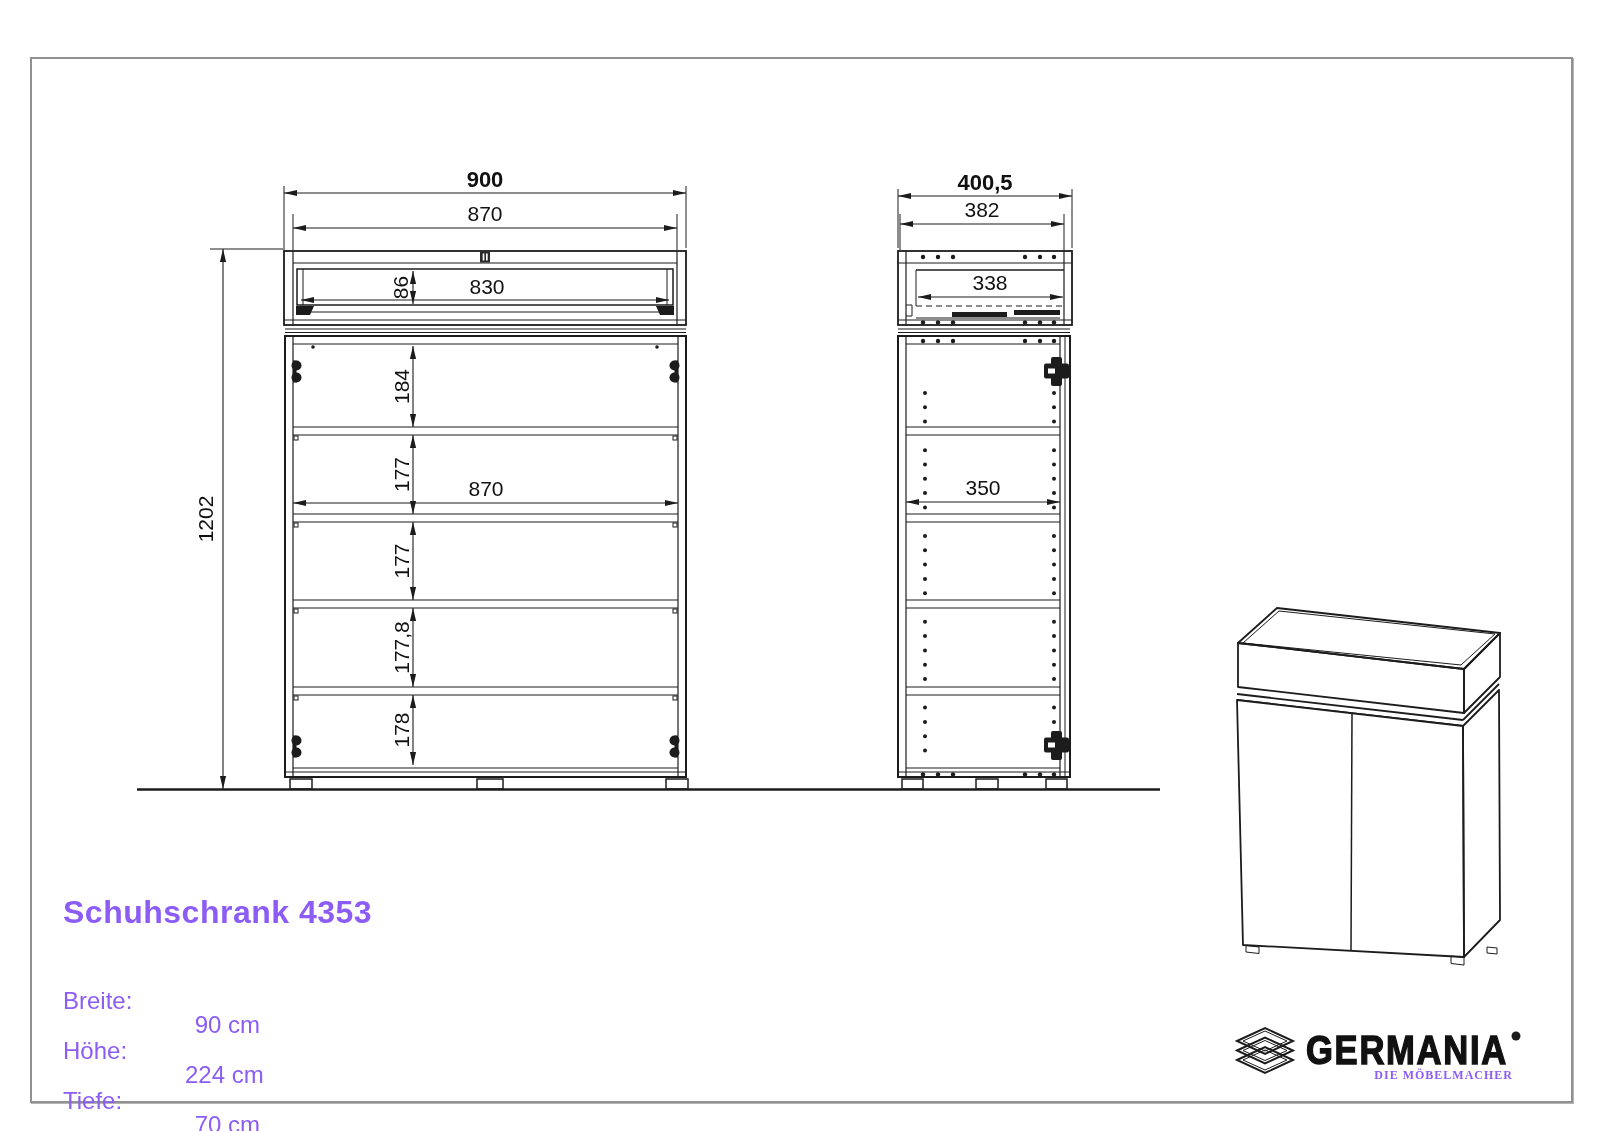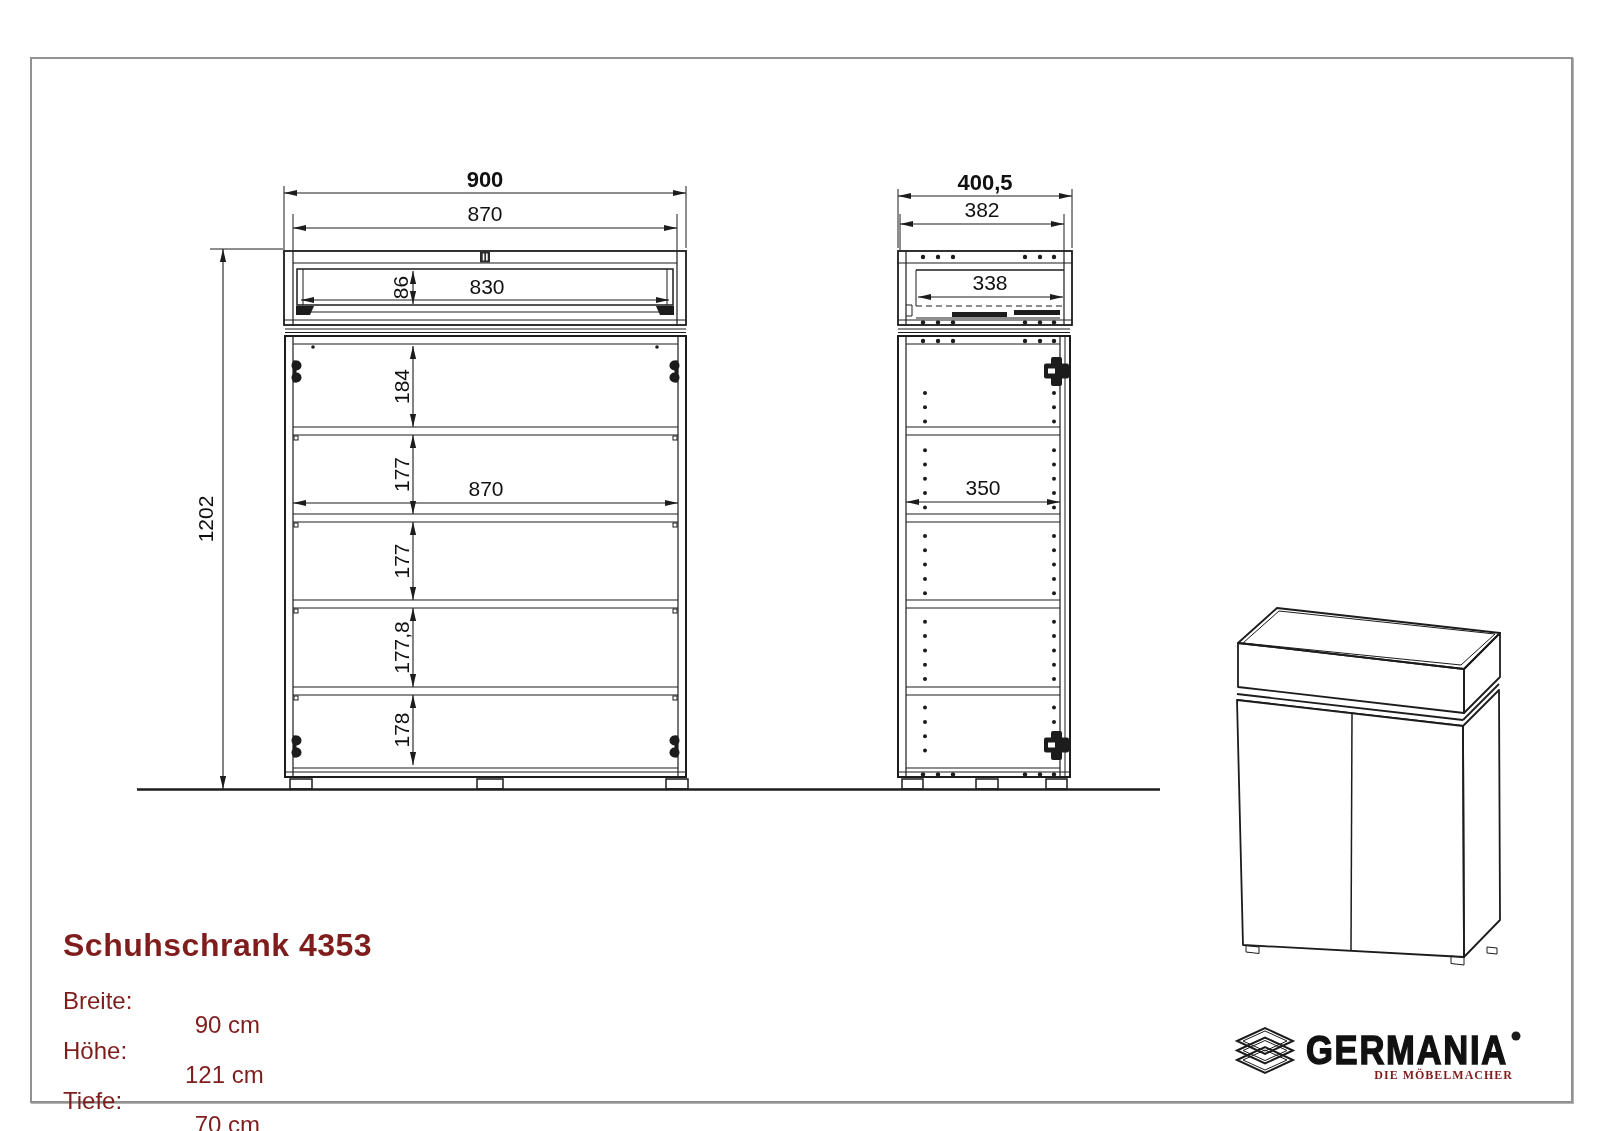--- a/index.html
+++ b/index.html
@@ -1,32 +1,32 @@
 <!DOCTYPE html>
 <html><head>
 <meta charset="utf-8">
 <style>
   html,body{margin:0;padding:0;background:#fff;}
   #canvas{position:relative;width:1600px;height:1131px;background:#fff;overflow:hidden;
-          font-family:"Liberation Sans",sans-serif;color:#7f1d1d;}
+          font-family:"Liberation Sans",sans-serif;color:#8b5cf6;}
   #frame{position:absolute;left:30px;top:57px;width:1539px;height:1042px;
          border:2px solid #919191;box-shadow:1px 1px 0 #b5b5b5;}
   svg{position:absolute;left:0;top:0;}
   svg text{font-family:"Liberation Sans",sans-serif;fill:#111;}
   .dim{font-size:21px;}
   .dimb{font-size:22px;font-weight:bold;}
   .ln{stroke:#1c1c1c;fill:none;}
   .w2{stroke-width:2;}
   .w18{stroke-width:1.8;}
   .w12{stroke-width:1.2;}
   .w1{stroke-width:1;}
   .dimline{stroke:#1c1c1c;stroke-width:1.1;fill:none;}
   .fillk{fill:#1c1c1c;stroke:none;}
   .white{fill:#fff;}
-  #title-block{position:absolute;left:63px;top:927px;}
+  #title-block{position:absolute;left:63px;top:894px;}
   #product-title{font-size:32px;font-weight:bold;letter-spacing:0.5px;}
   #specs{position:absolute;left:63px;top:988px;font-size:24px;line-height:26px;}
   .spec-row{display:flex;}
   .spec-label{width:122px;}
   .spec-value{width:75px;text-align:right;white-space:nowrap;margin-top:24px;}
   #brand{position:absolute;left:1230px;top:1020px;width:330px;height:70px;}
   #brand-tagline{position:absolute;right:47px;top:48px;font-family:"Liberation Serif",serif;
                  font-weight:bold;font-size:12px;letter-spacing:1px;white-space:nowrap;}
 </style>
 </head>
@@ -338,21 +338,21 @@
   <div id="title-block">
     <div id="product-title">Schuhschrank 4353</div>
   </div>
   <div id="specs">
     <div class="spec-row">
       <span class="spec-label">Breite:</span>
       <span class="spec-value">90 cm</span>
     </div>
     <div class="spec-row">
       <span class="spec-label">Höhe:</span>
-      <span class="spec-value">121 cm</span>
+      <span class="spec-value">224 cm</span>
     </div>
     <div class="spec-row">
       <span class="spec-label">Tiefe:</span>
       <span class="spec-value">70 cm</span>
     </div>
   </div>
   <div id="brand">
     <div id="brand-tagline">DIE MÖBELMACHER</div>
   </div>
 </div>

